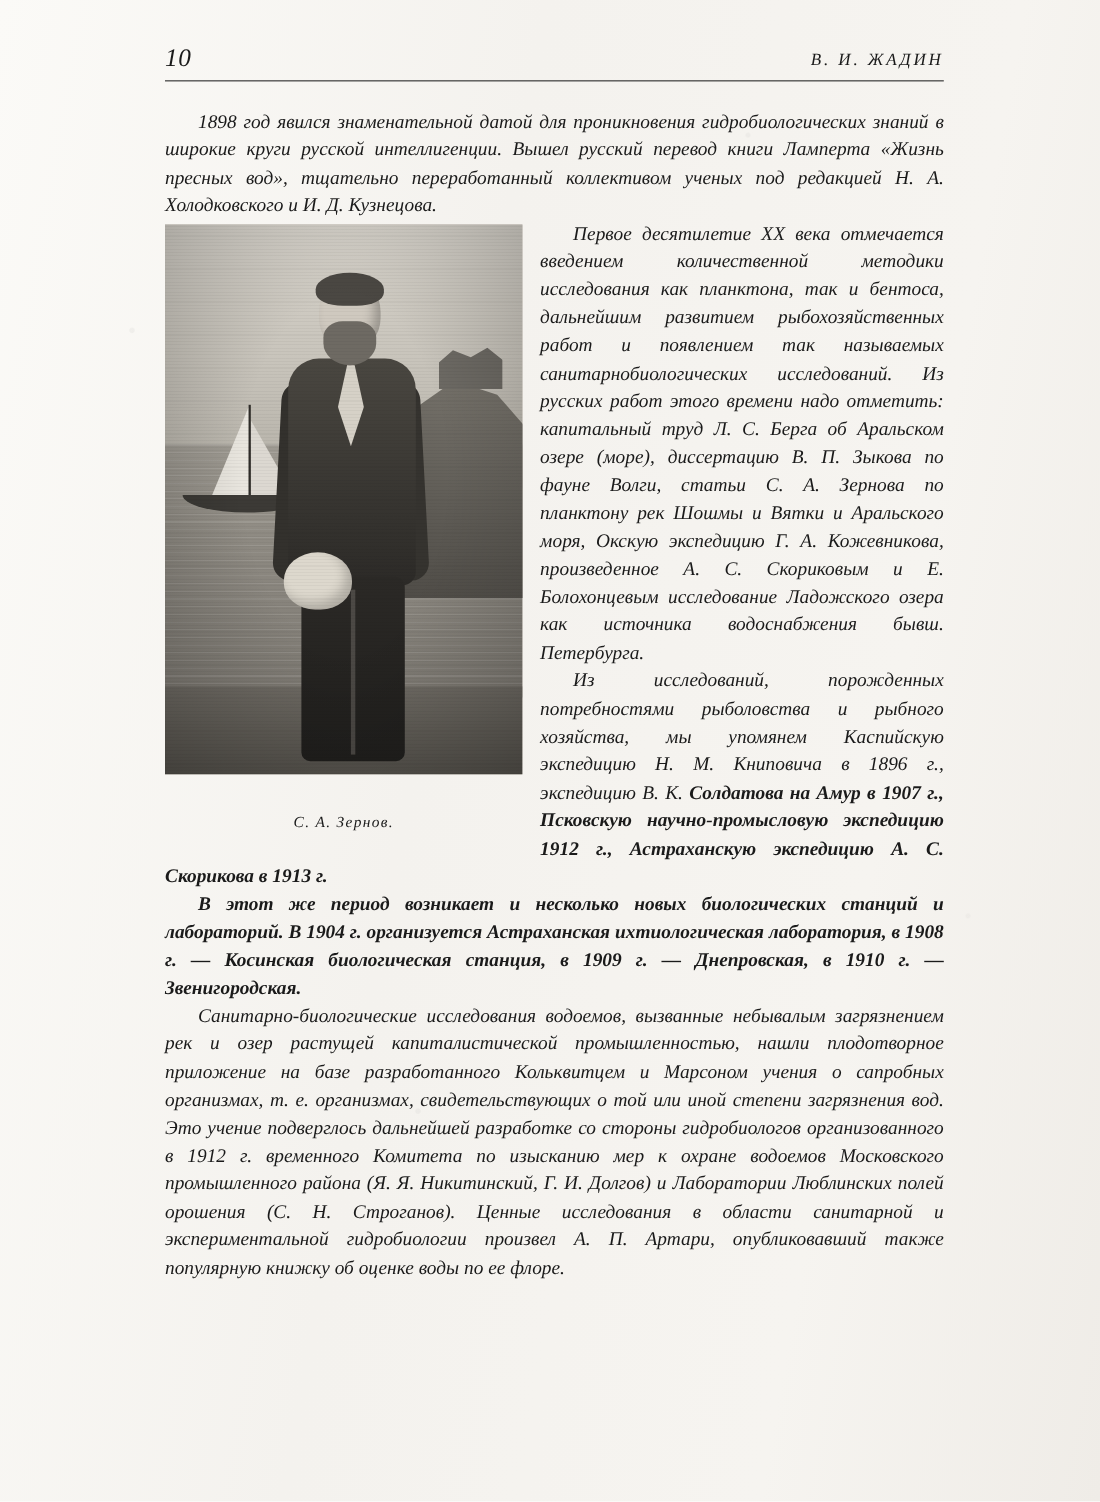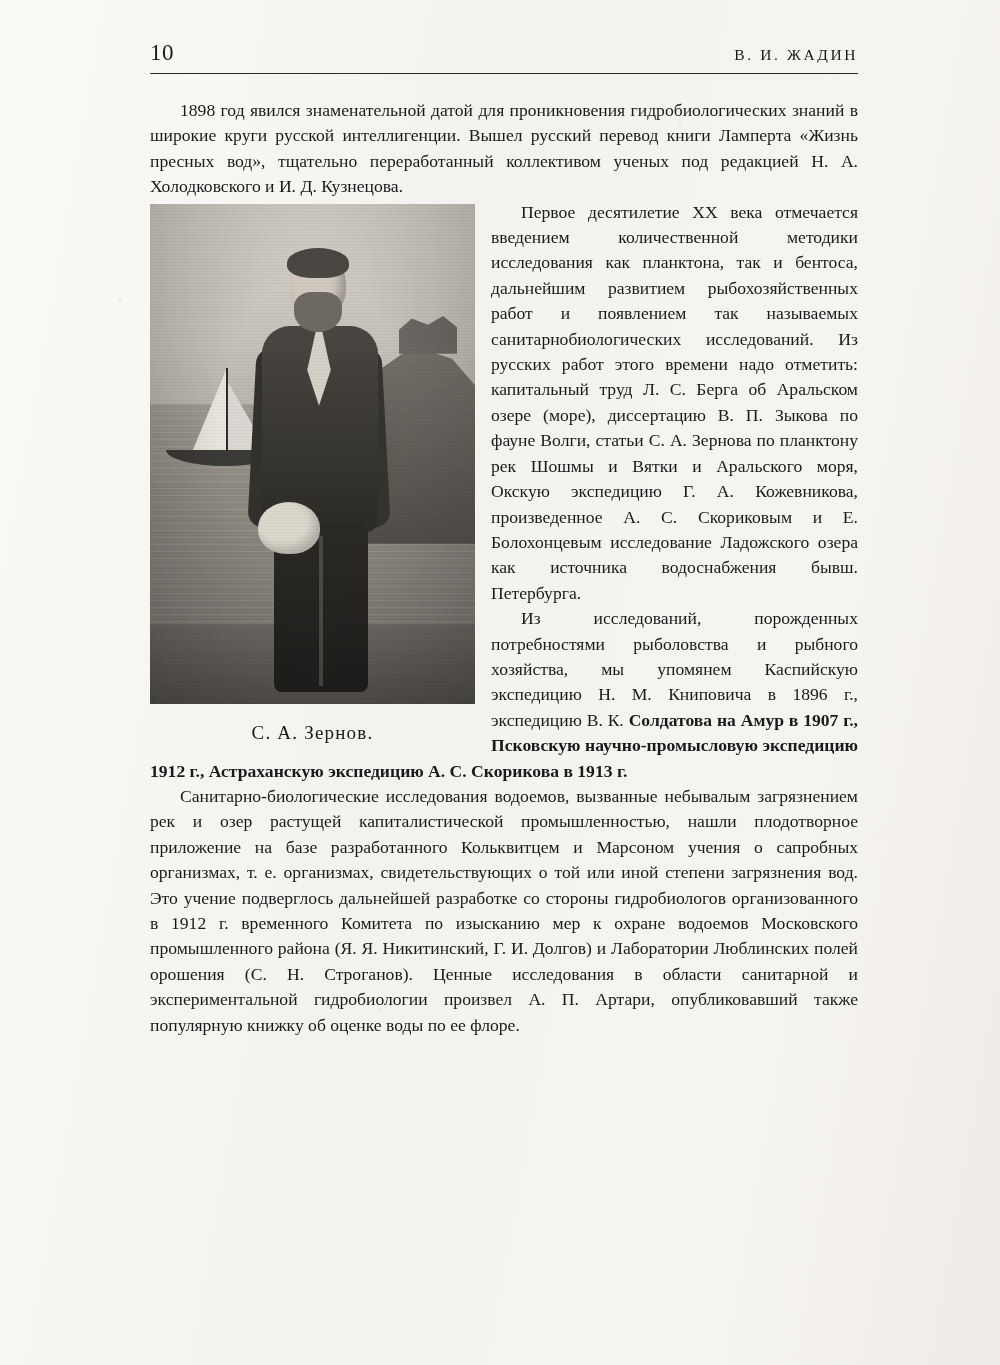--- a/index.html
+++ b/index.html
@@ -14,20 +14,21 @@
     color: #1a1a1a;
     position: relative;
     overflow: hidden;
   }
   .page {
     position: absolute;
     left: 0; top: 0;
     width: 1000px;
     height: 1365px;
     background: #f7f5f1;
+    font-style: italic;
   }
   .paper-noise {
     position: absolute;
     left: 0; top: 0; right: 0; bottom: 0;
     background:
       radial-gradient(circle at 12% 22%, rgba(0,0,0,0.035) 0 2px, rgba(0,0,0,0) 3px),
       radial-gradient(circle at 68% 9%, rgba(0,0,0,0.03) 0 1.5px, rgba(0,0,0,0) 3px),
       radial-gradient(circle at 38% 74%, rgba(0,0,0,0.03) 0 2px, rgba(0,0,0,0) 3px),
       radial-gradient(circle at 88% 61%, rgba(0,0,0,0.025) 0 1.5px, rgba(0,0,0,0) 3px),
       linear-gradient(100deg, #fbfaf7 0%, #f4f2ee 40%, #f6f4f0 75%, #efece7 100%);
@@ -253,23 +254,23 @@
     box-shadow: inset -6px -6px 10px rgba(0,0,0,0.2);
   }
   .fig-vignette {
     position: absolute; left:0; top:0; right:0; bottom:0;
     background:
       radial-gradient(ellipse at 50% 45%, rgba(0,0,0,0) 40%, rgba(0,0,0,0.22) 100%),
       repeating-linear-gradient(0deg, rgba(0,0,0,0.035) 0 1px, rgba(0,0,0,0) 1px 3px);
   }
   .figure-caption {
     text-align: center;
-    font-size: 19px;
+    font-size: 14px;
     letter-spacing: 1.2px;
-    margin-top: 16px;
+    margin-top: 32px;
     margin-bottom: 4px;
   }
 </style>
 </head>
 <body>
 
 <div class="page">
   <div class="paper-noise"></div>
 
   <div class="content">
@@ -313,18 +314,19 @@
           </div>
           <div class="fig-vignette"></div>
         </div>
         <div class="figure-caption">С. А. Зернов.</div>
       </div>
 
       <p class="indent">Первое десятилетие XX века отмечается введением количественной методики исследования как планктона, так и бентоса, дальнейшим развитием рыбохозяйственных работ и появлением так называемых санитарнобиологических исследований. Из русских работ этого времени надо отметить: капитальный труд Л. С. Берга об Аральском озере (море), диссертацию В. П. Зыкова по фауне Волги, статьи С. А. Зернова по планктону рек Шошмы и Вятки и Аральского моря, Окскую экспедицию Г. А. Кожевникова, произведенное А. С. Скориковым и Е. Болохонцевым исследование Ладожского озера как источника водоснабжения бывш. Петербурга.</p>
 
       <p class="indent"><span>Из исследований, порожденных потребностями рыболовства и рыбного хозяйства, мы упомянем Каспийскую экспедицию Н. М. Книповича в 1896 г., экспедицию В. К. </span><span class="bold">Солдатова на Амур в 1907 г., Псковскую научно-промысловую экспедицию 1912 г., Астраханскую экспедицию А. С. Скорикова в 1913 г.</span></p>
 
+      <p class="indent bold">В этот же период возникает и несколько новых биологических станций и лабораторий. В 1904 г. организуется Астраханская ихтиологическая лаборатория, в 1908 г. — Косинская биологическая станция, в 1909 г. — Днепровская, в 1910 г. — Звенигородская.</p>
 
       <p class="indent">Санитарно-биологические исследования водоемов, вызванные небывалым загрязнением рек и озер растущей капиталистической промышленностью, нашли плодотворное приложение на базе разработанного Кольквитцем и Марсоном учения о сапробных организмах, т. е. организмах, свидетельствующих о той или иной степени загрязнения вод. Это учение подверглось дальнейшей разработке со стороны гидробиологов организованного в 1912 г. временного Комитета по изысканию мер к охране водоемов Московского промышленного района (Я. Я. Никитинский, Г. И. Долгов) и Лаборатории Люблинских полей орошения (С. Н. Строганов). Ценные исследования в области санитарной и экспериментальной гидробиологии произвел А. П. Артари, опубликовавший также популярную книжку об оценке воды по ее флоре.</p>
 
     </div>
   </div>
 </div>
 
 </body></html>

